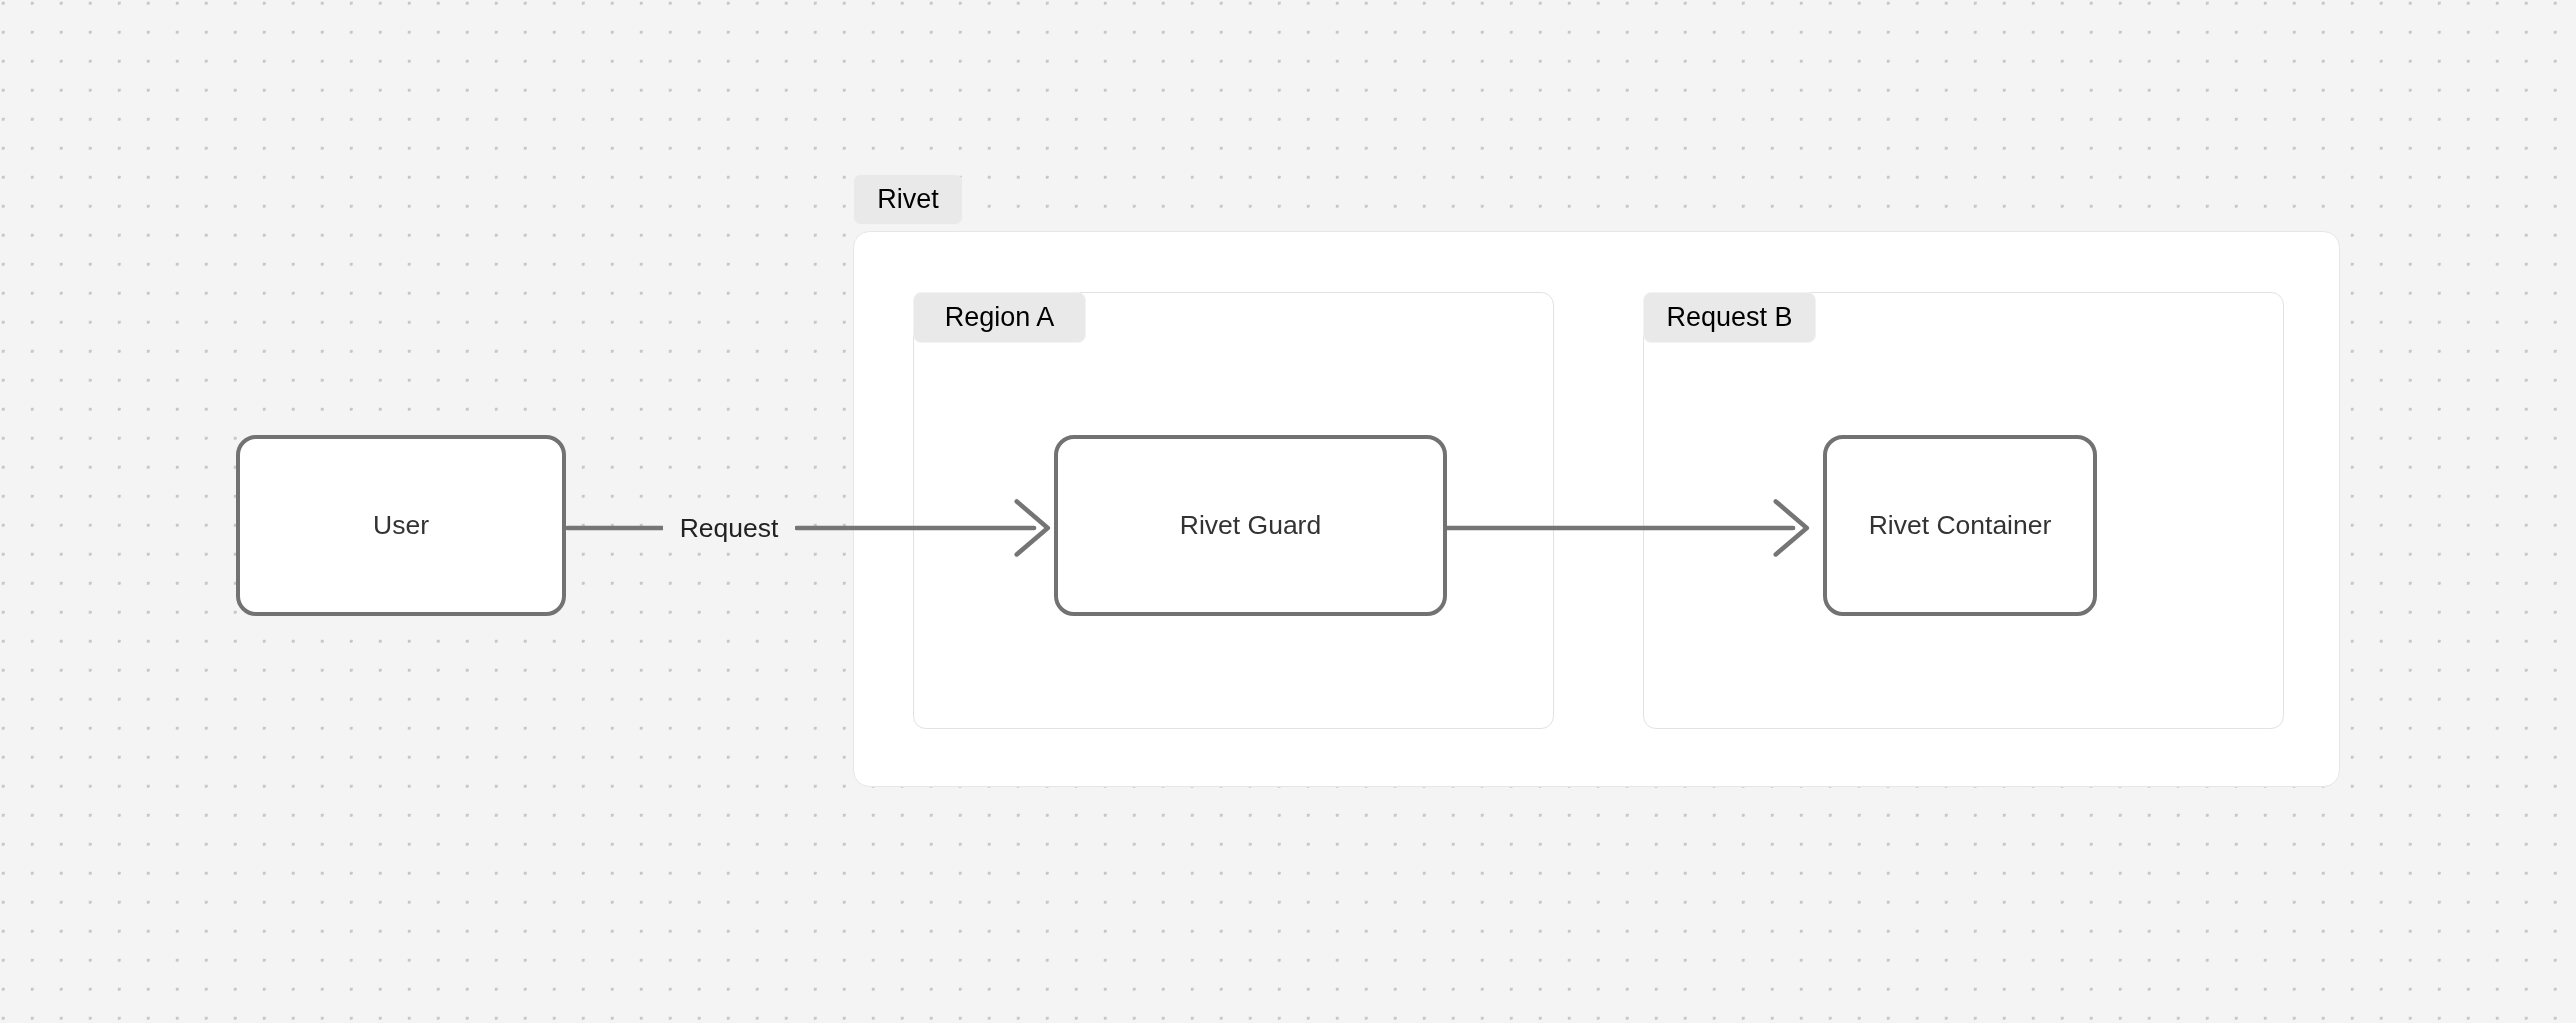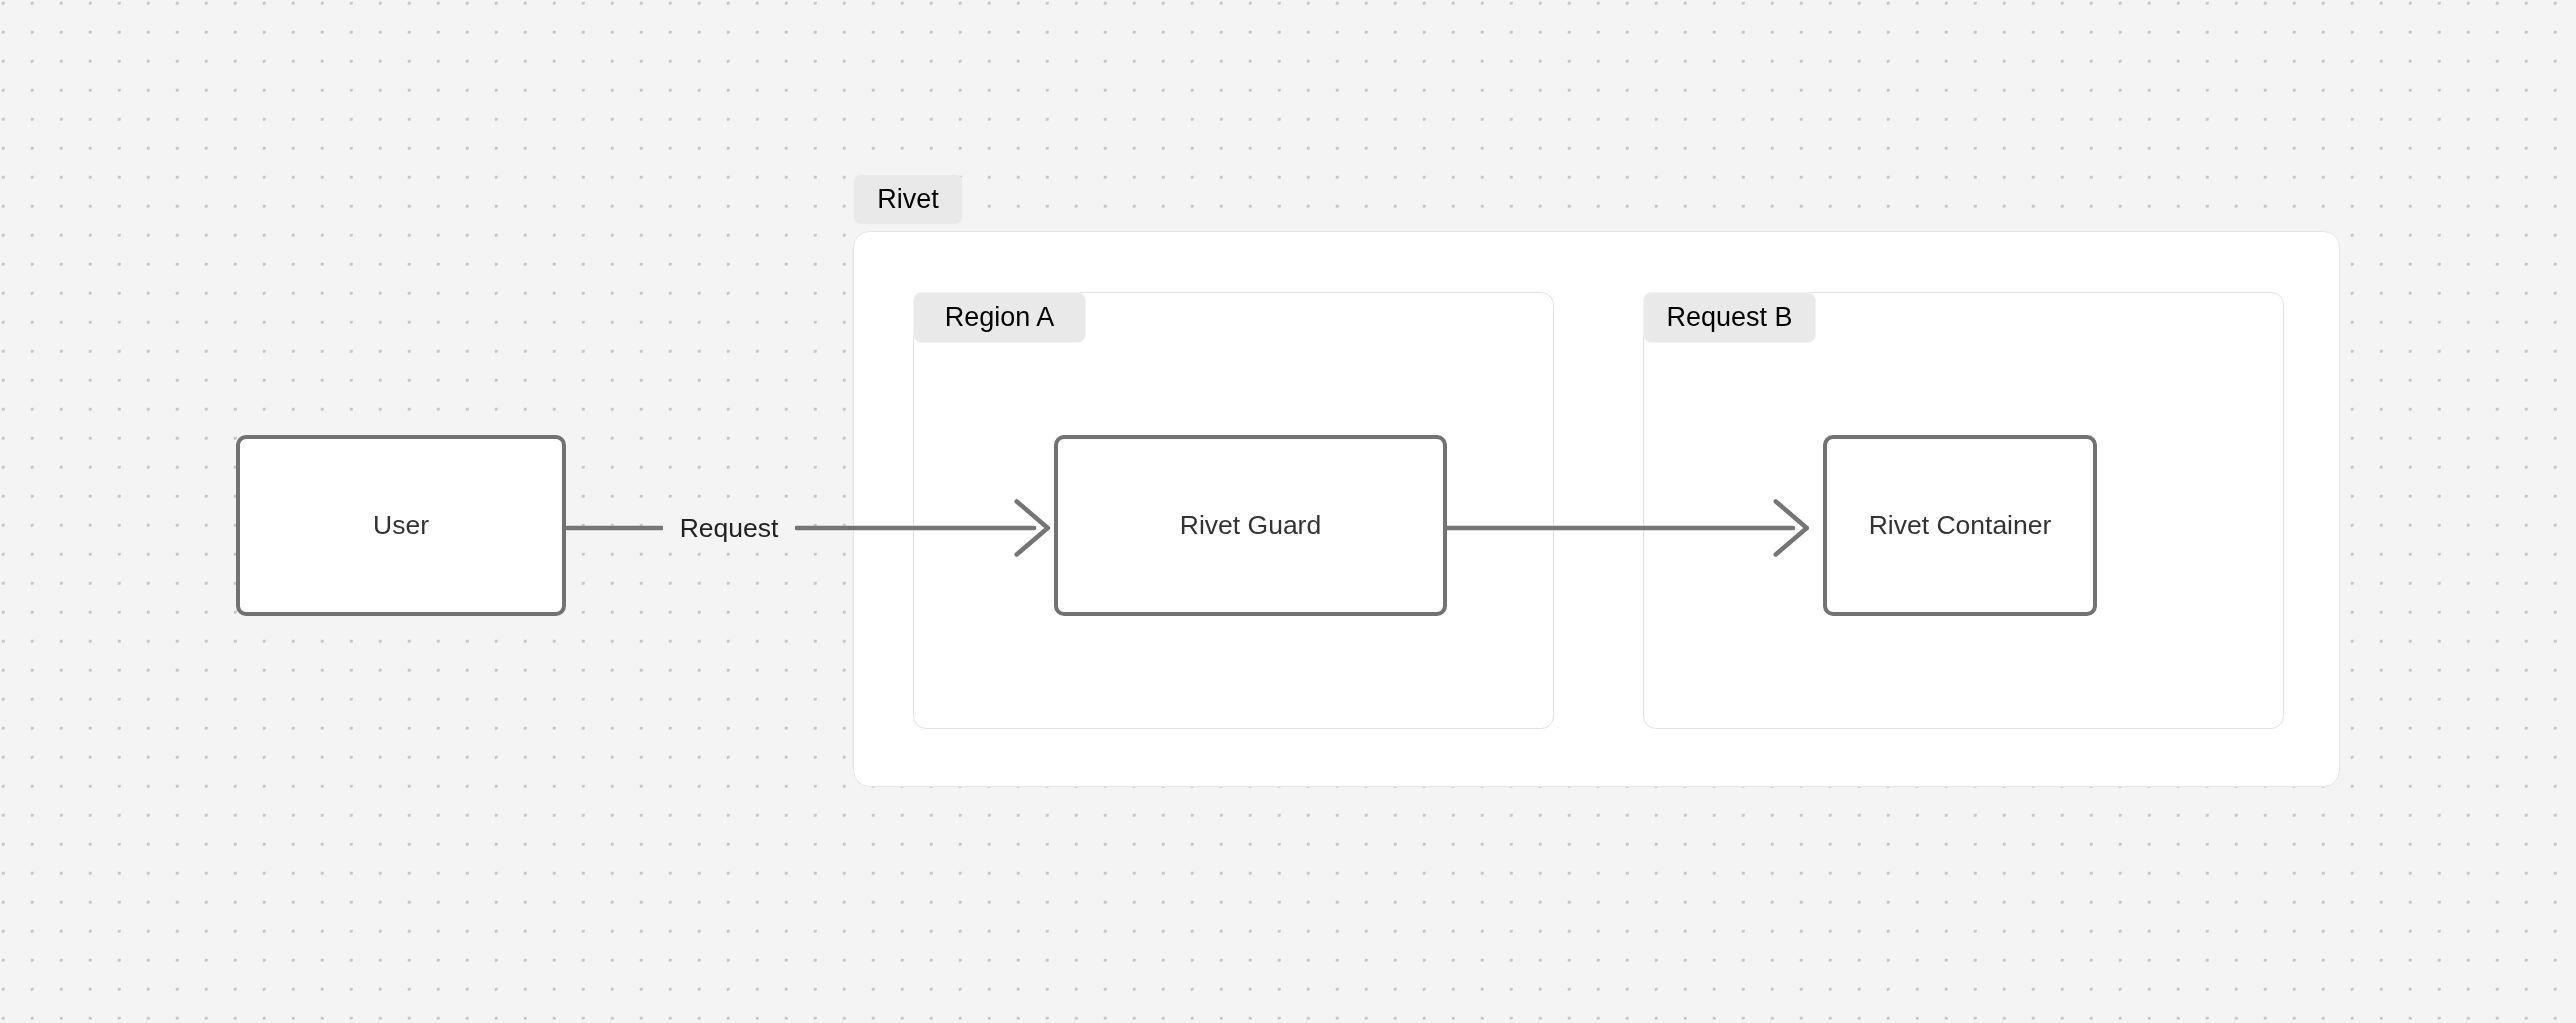--- a/index.html
+++ b/index.html
@@ -75,21 +75,21 @@
   #region-a-label { left: 913px;  width: 173px; }
   #region-b-label { left: 1643px; width: 173px; }
 
   
   .node {
     position: absolute;
     top: 435px;
     height: 181px;
     background: #ffffff;
     border: 4.6px solid #727272;
-    border-radius: 10px;
+    border-radius: 20px;
     box-sizing: border-box;
     display: flex;
     align-items: center;
     justify-content: center;
     color: #333333;
     font-size: 26.5px;
     white-space: nowrap;
   }
   #node-user            { left: 236px;  width: 330px; }
   #node-rivet-guard     { left: 1054px; width: 393px; }

